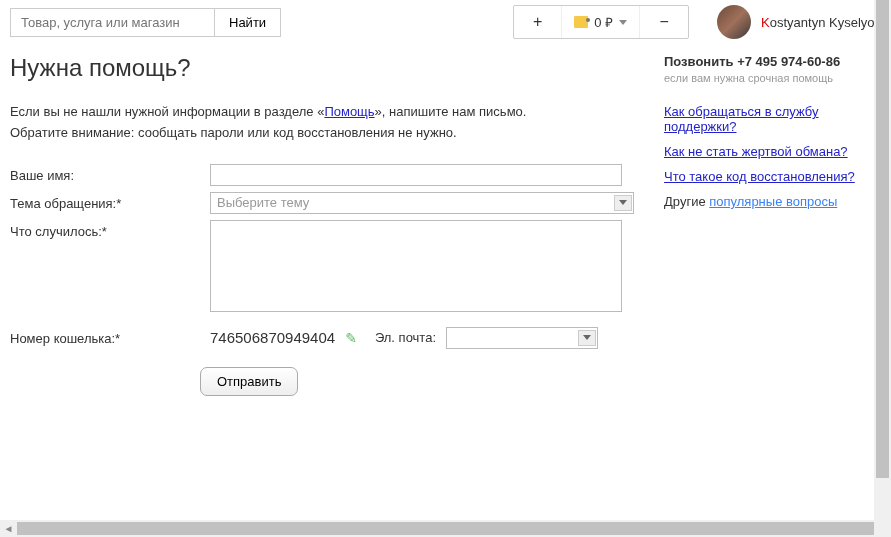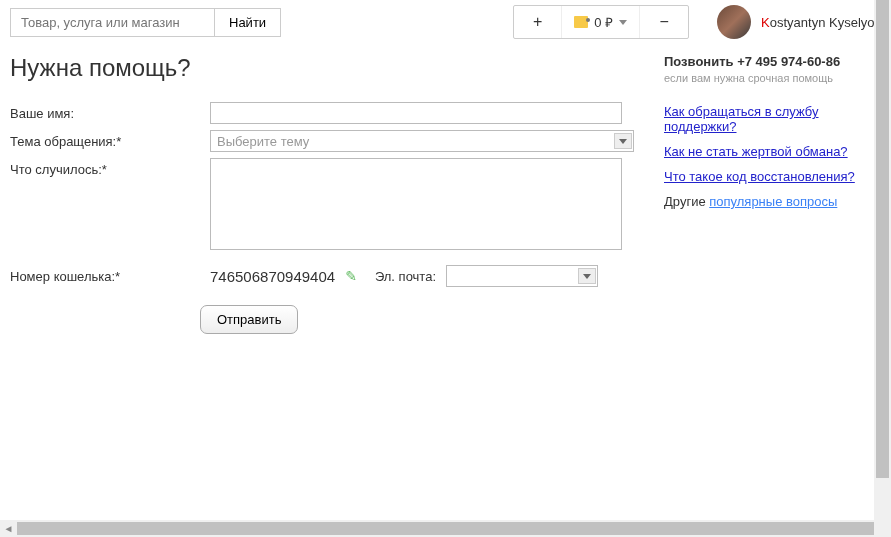--- a/index.html
+++ b/index.html
@@ -85,20 +85,24 @@
         </div>
         <div class="money-btn">−</div>
       </div>
       <div class="avatar"></div>
       <div class="username"><span class="username-first">K</span><span>ostyantyn Kyselyov</span></div>
     </div>
 
     <div class="main">
       <div class="left">
         <h1>Нужна помощь?</h1>
+        <div class="intro">
+          <span>Если вы не нашли нужной информации в разделе «</span><a href="#">Помощь</a><span>», напишите нам письмо.</span><br>
+          <span>Обратите внимание: сообщать пароли или код восстановления не нужно.</span>
+        </div>
 
         <div class="form-row">
           <div class="form-label">Ваше имя:</div>
           <div class="form-control"><input class="text-input" style=""></div>
         </div>
 
         <div class="form-row">
           <div class="form-label">Тема обращения:*</div>
           <div class="form-control">
             <div class="select-box">

